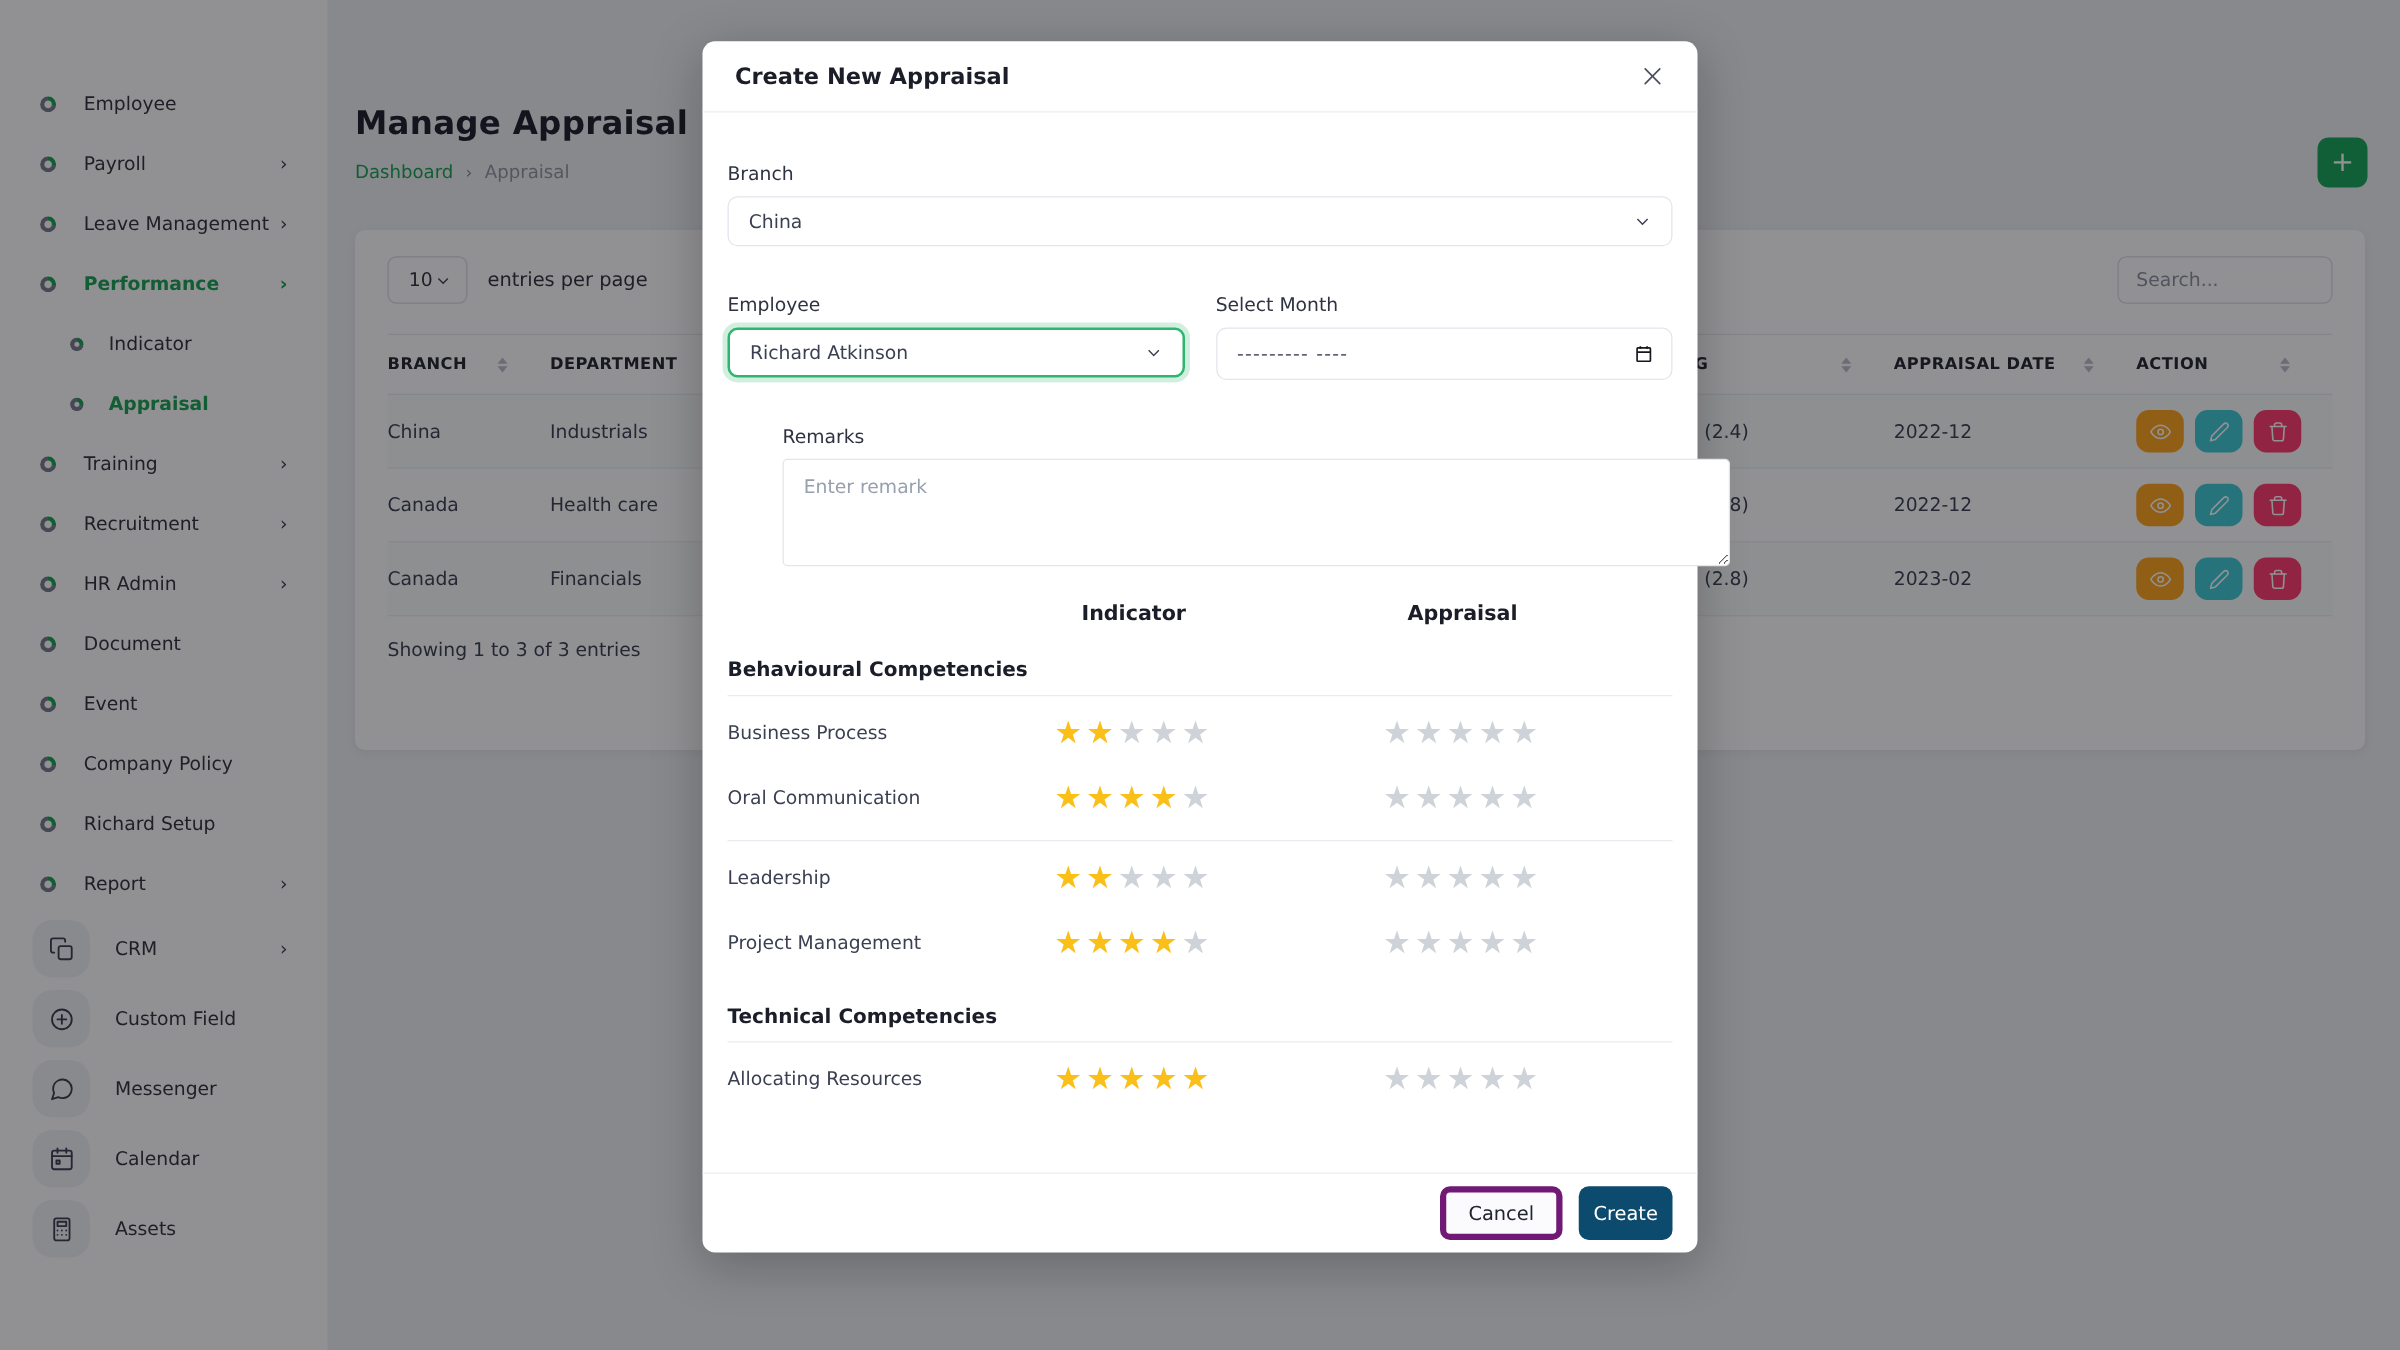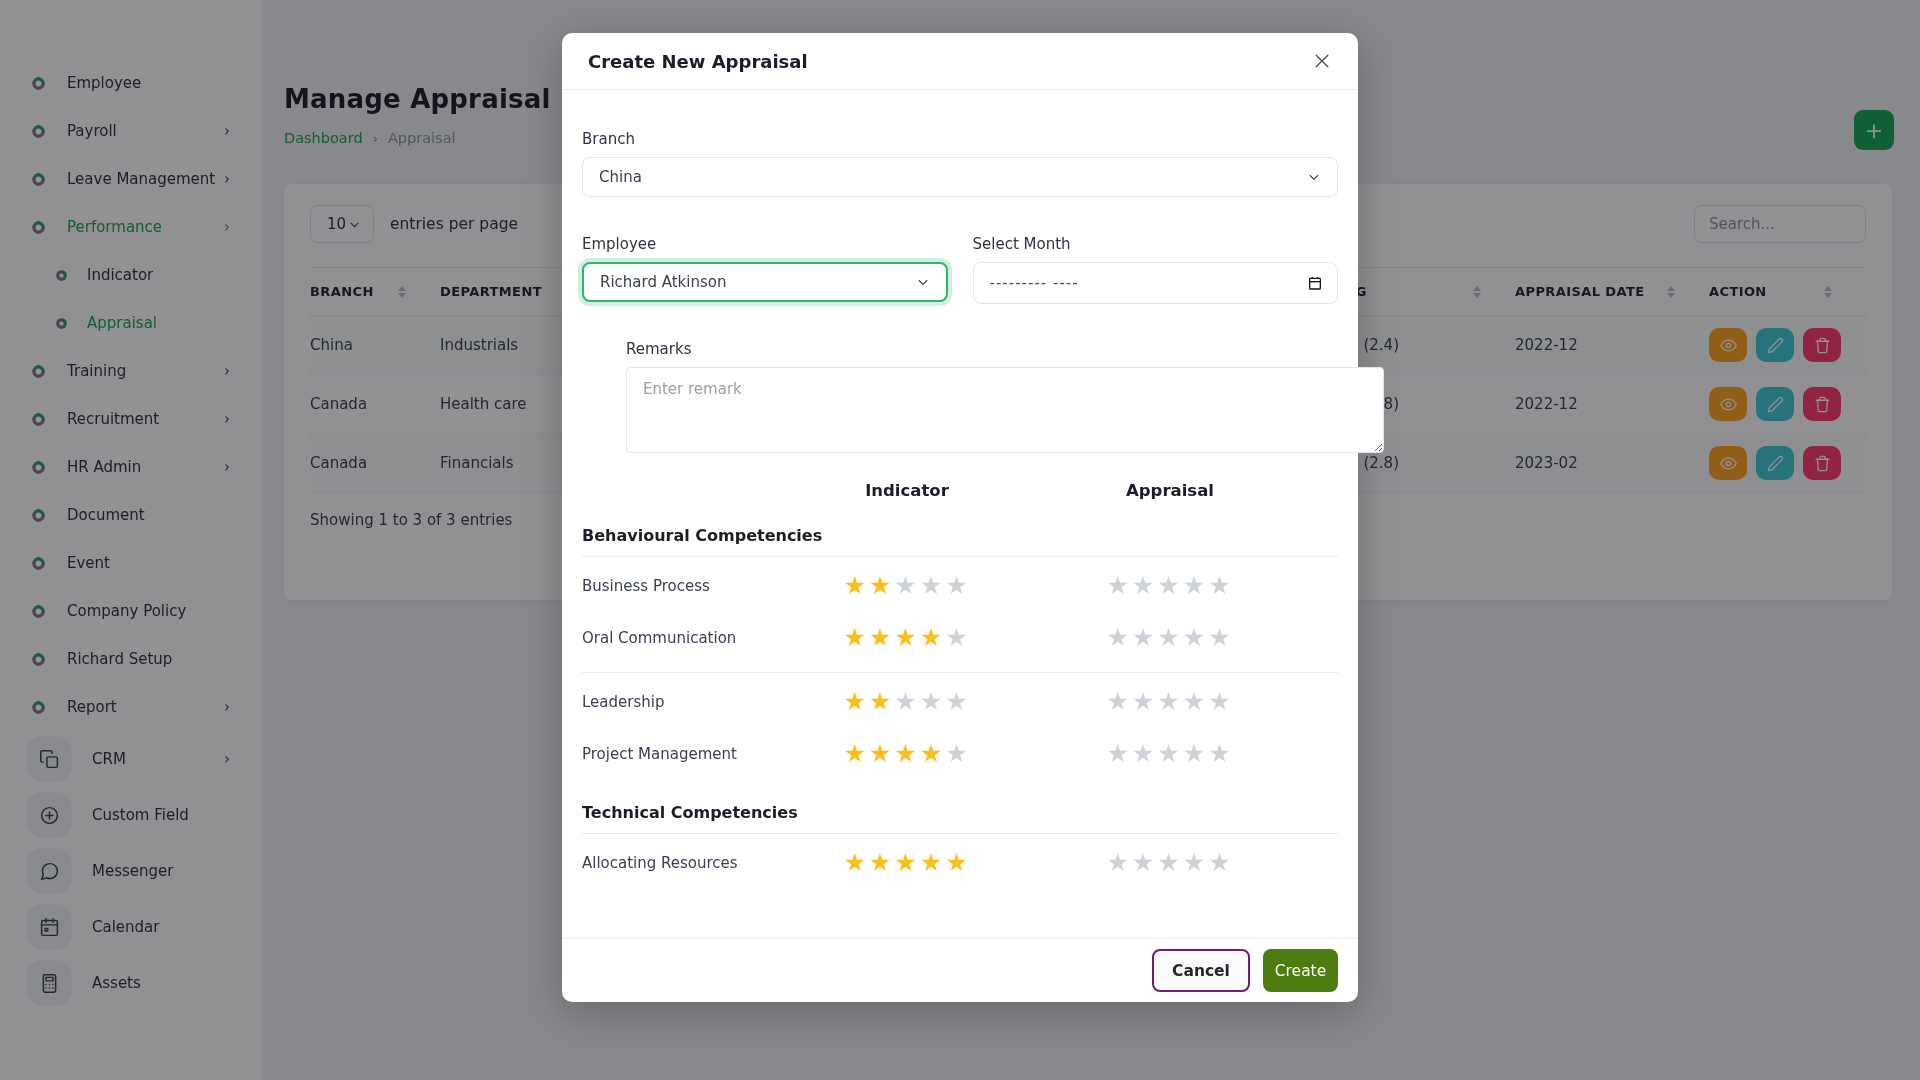--- a/index.html
+++ b/index.html
@@ -13,21 +13,21 @@
 
   
   .side-item { display:flex; align-items:center; height:48px; padding:0 26px 0 32px; cursor:pointer; color:#30313c; font-size:15px; position:relative; }
   .side-item.tile-item { height:56px; }
   .side-item .ring { width:13px; height:13px; border-radius:50%; flex:0 0 13px; margin-right:22px;
     background:conic-gradient(#1aa053 0 95deg,#777d8c 95deg 360deg);
     -webkit-mask:radial-gradient(farthest-side,transparent calc(100% - 4px),#000 calc(100% - 3px));
             mask:radial-gradient(farthest-side,transparent calc(100% - 4px),#000 calc(100% - 3px)); }
   .side-item.sub { padding-left:56px; }
   .side-item.sub .ring { width:11px; height:11px; flex-basis:11px; margin-right:20px; }
-  .side-item.active { color:#1aa053; font-weight:normal;justify-content:flex-end; }
+  .side-item.active { color:#1aa053; font-weight:bold;justify-content:flex-end; }
   .side-item .lbl { flex:1; white-space:nowrap; }
   .side-item .chev { color:#3a3f51; margin-right:6px; }
   .side-item.active .chev { color:#1aa053; }
   .tile { width:46px; height:46px; border-radius:16px; background:#f1f2f6; display:flex; align-items:center; justify-content:center; margin-right:20px; margin-left:-6px; flex:0 0 46px; }
   .tile svg { stroke:#3a3f51; fill:none; stroke-width:1.7; stroke-linecap:round; stroke-linejoin:round; width:21px; height:21px; }
 
   
   .page-head { position:absolute; left:22px; top:84px; }
   .page-title { font-size:26px; font-weight:600; color:#1b1d28; letter-spacing:.2px; }
   .breadcrumb { margin-top:16px; font-size:14.5px; display:flex; align-items:center; gap:10px; }
@@ -86,22 +86,22 @@
   .comp-grid-head div { text-align:center; font-size:16.5px; font-weight:bold; color:#1b1d28; }
   .section-title { margin-top:26px; font-size:16px; font-weight:bold; color:#1b1d28; }
   .section-rule { border:none; border-top:1px solid #e9ebf0; margin-top:11px; }
   .comp-row { display:grid; grid-template-columns:230px 190px 1fr; align-items:center; height:47px; margin-top:5px; }
   .comp-row .c-label { font-size:15px; color:#3a3f51; }
   .stars { text-align:center; font-size:25px; letter-spacing:3px; line-height:1; white-space:nowrap; }
   .stars .on { color:#fbbf1a; }
   .stars .off { color:#ced3da; }
   .modal-foot { position:absolute; left:0; right:0; bottom:0; height:64px; border-top:1px solid #ebedf2; display:flex; align-items:center; justify-content:flex-end; gap:13px; padding:0 20px; }
   .btn { height:43px; border-radius:8px; font-size:15.5px; display:flex; align-items:center; justify-content:center; cursor:pointer; font-family:inherit; }
-  .btn.cancel { background:#fbfbfd; border:2px solid #701a75; color:#23262f; width:98px;font-weight:bold; }
-  .btn.create { background:#4d7c0f; color:#fff; width:75px; border:none; }
+  .btn.cancel { background:#fbfbfd; border:5px solid #701a75; color:#23262f; width:98px; }
+  .btn.create { background:#0c4a6e; color:#fff; width:75px; border:none; }
 </style>
 </head>
 <body>
 
 <div class="app">
 
   <nav class="sidebar" id="sidebar">
       <div class="side-item">
         <span class="ring"></span>
         <span class="lbl">Employee</span>

